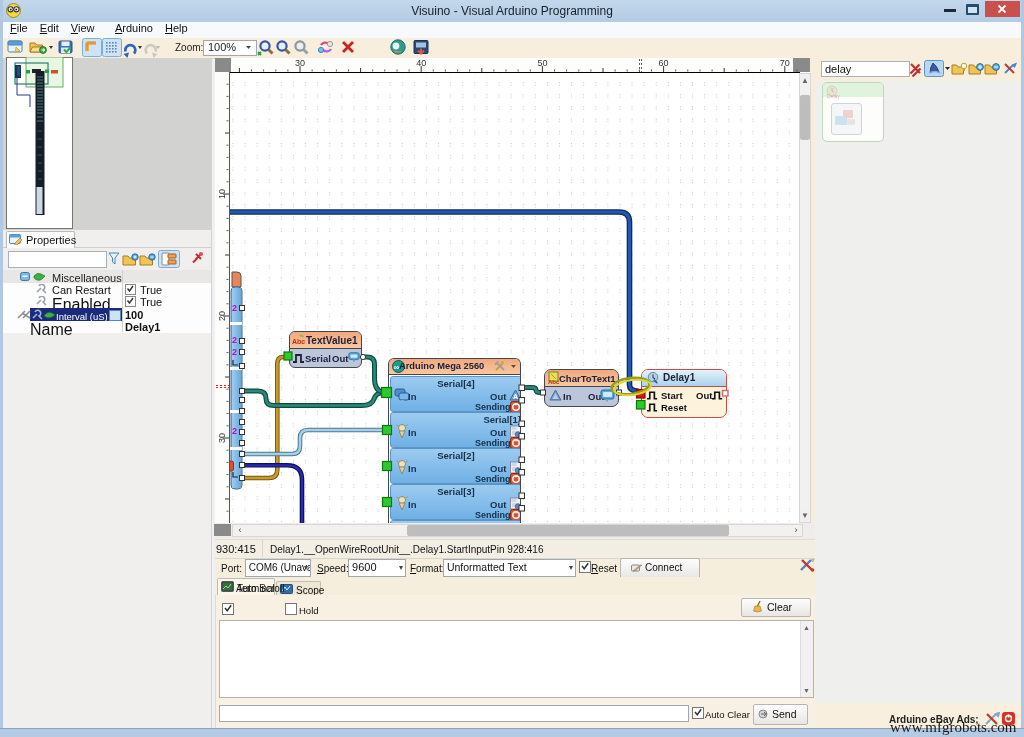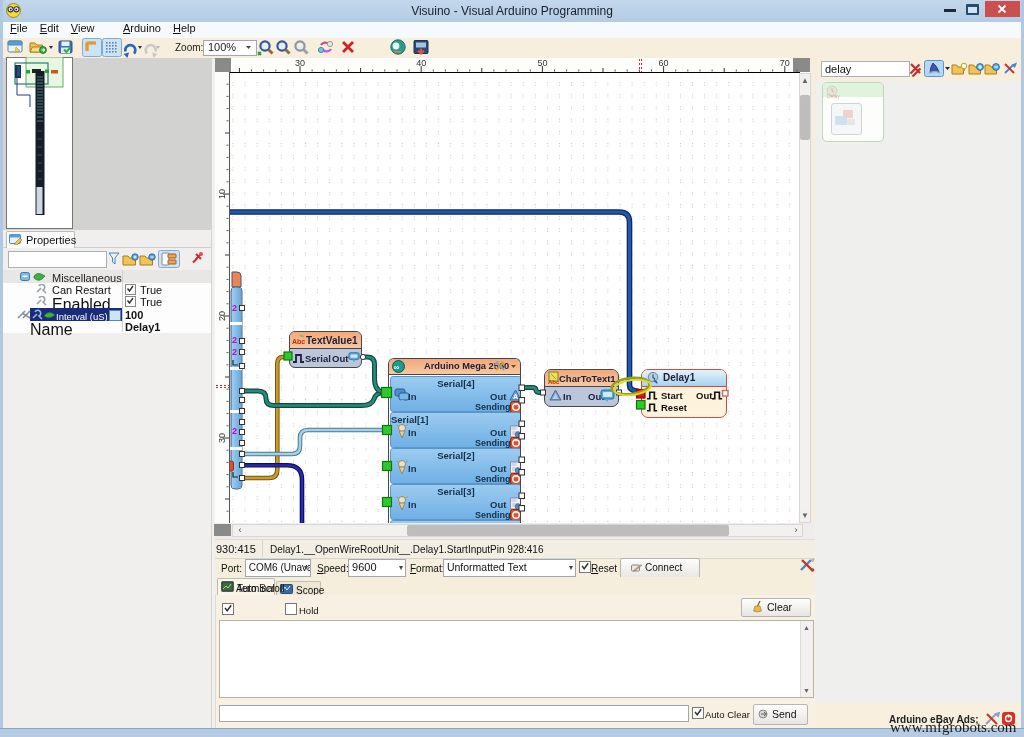--- a/index.html
+++ b/index.html
@@ -30,21 +30,21 @@
 <div class="abs" style="left:966px;top:4px;width:13px;height:11px;background:#274a6d;border-radius:1px"></div>
 <div class="abs" style="left:968px;top:7px;width:9px;height:6px;background:#cfe3f4"></div>
 <div class="abs" style="left:985px;top:1px;width:35px;height:16px;background:#c9504c"></div>
 <svg class="abs" style="left:997px;top:4px" width="10" height="10" viewBox="0 0 10 10">
     <path d="M1.5 1.5 L8.5 8.5 M8.5 1.5 L1.5 8.5" stroke="#fff" stroke-width="1.8"></path>
   </svg>
 
 <div class="abs" style="left:3px;top:22px;width:1018px;height:16px;background:#f7fafd;border-bottom:1px solid #e3e8ee">
   <span style="margin-left:7px;margin-right:9px"><u>F</u>ile</span>
   <span style="margin-right:9px"><u>E</u>dit</span>
-  <span style="margin-right:26px"><u>V</u>iew</span>
+  <span style="margin-right:18px"><u>V</u>iew</span>
   <span style="margin-right:9px"><u>A</u>rduino</span>
   <span><u>H</u>elp</span>
 </div>
 
 <div class="abs" id="toolbar" style="left:3px;top:38px;width:1018px;height:20px;background:#f7eede;border-bottom:1px solid #e0d6c4"></div>
 <svg class="abs" style="left:3px;top:38px" width="440" height="20" viewBox="0 0 440 20">
 
   <rect x="5" y="3" width="14" height="11" rx="1.5" fill="#eaf4fc" stroke="#4a84b8"></rect>
   <rect x="5" y="3" width="14" height="4" rx="1.5" fill="#5a9fd4" stroke="#4a84b8"></rect>
   <path d="M13 9 l4 4 -5 1 z" fill="#f7d44a" stroke="#b99a20" stroke-width="0.6"></path>
@@ -412,21 +412,21 @@
           </svg>
     </div>
   </div>
 
   <div class="abs" style="left:158px;top:285px;width:133px;height:166px;border:1.6px solid #45454e;border-radius:6px 6px 0 0;border-bottom:none;overflow:hidden;box-sizing:border-box;background:#fff">
     <div style="height:15px;background:linear-gradient(#f2a87c,#f7c8a2);border-bottom:1px solid #45454e;position:relative">
       <svg class="abs" style="left:3px;top:1px" width="13" height="13" viewBox="0 0 13 13">
             <circle cx="6.5" cy="6.5" r="6" fill="#1e9a8e" stroke="#0e5a52"></circle>
             <text x="1.5" y="9.5" font-size="8" font-weight="bold" fill="#fff" font-family="Liberation Sans">∞</text>
           </svg>
-      <span class="bold" style="position:absolute;left:35px;top:2px;font-size:9.3px;color:#202038">Arduino Mega 2560</span>
+      <span class="bold" style="position:absolute;left:10px;top:2px;font-size:9.3px;color:#202038">Arduino Mega 2560</span>
       <svg class="abs" style="left:105px;top:2px" width="24" height="11" viewBox="0 0 24 11">
             <path d="M2 9 L9 2 m-1.5 -1.5 l2 2" stroke="#c8a038" stroke-width="1.8" fill="none"></path>
             <path d="M3 2 l7 7 m-8.5 -5 a3 3 0 0 1 3 -3" stroke="#9aa0a8" stroke-width="1.8" fill="none"></path>
             <path d="M17 4 l5 0 -2.5 3 z" fill="#6a4a2a"></path>
           </svg>
     </div>
     <div style="position:absolute;top:17px;left:0;width:133px" id="serials">
 <div class="abs" style="left:1px;top:0px;width:130px;height:34px;background:linear-gradient(180deg,#9dcbf0,#6fb0e5);border-radius:3px;border:1px solid #5a96c8">
 <div class="bold" style="position:absolute;left:0;top:1px;width:130px;text-align:center;font-size:9.5px;color:#15304a">Serial[4]</div>
 <svg class="abs" style="left:2.5px;top:11px" width="16" height="15" viewBox="0 0 16 15">
@@ -441,21 +441,21 @@
               <text x="4" y="10" font-size="7" fill="#fff" font-family="Liberation Sans" font-weight="bold">A</text>
             </svg>
 <span class="bold" style="position:absolute;left:84px;top:25px;font-size:9px;color:#15304a">Sending</span>
             <svg class="abs" style="left:119px;top:24px" width="12" height="12" viewBox="0 0 12 12">
               <rect x="0.5" y="0.5" width="11" height="11" rx="2" fill="#e05030" stroke="#8a2a10"></rect>
               <circle cx="6" cy="6" r="3.2" fill="none" stroke="#fff" stroke-width="1.4"></circle>
               <path d="M6 2.2 v2" stroke="#fff" stroke-width="1.4"></path>
             </svg>
 </div>
 <div class="abs" style="left:1px;top:36px;width:130px;height:34px;background:linear-gradient(180deg,#9dcbf0,#6fb0e5);border-radius:3px;border:1px solid #5a96c8">
-<div class="bold" style="position:absolute;left:0;top:1px;width:130px;text-align:left;font-size:9.5px;color:#15304a">Serial[1]</div>
+<div class="bold" style="position:absolute;left:0;top:1px;width:130px;text-align:right;font-size:9.5px;color:#15304a">Serial[1]</div>
 <svg class="abs" style="left:3.5px;top:11px" width="14" height="15" viewBox="0 0 14 15">
               <circle cx="7" cy="4" r="3.5" fill="#e8e3c8" stroke="#9a8a5a"></circle>
               <path d="M4 7 l3 7 3-7 z" fill="#d8d0b0" stroke="#9a8a5a"></path>
               <path d="M7 1 v-1 M3 2 l-1.5-1 M11 2 l1.5-1" stroke="#9a8a5a"></path>
             </svg>
             <span class="bold" style="position:absolute;left:17px;top:13.5px;font-size:9.5px;color:#15304a">In</span>
 <span class="bold" style="position:absolute;left:99px;top:13.5px;font-size:9.5px;color:#15304a">Out</span>
             <svg class="abs" style="left:118px;top:12px" width="13" height="13" viewBox="0 0 13 13">
               <rect x="1.5" y="1" width="10" height="11" fill="#f0f0f4" stroke="#8a8aa0"></rect>
               <rect x="2.5" y="2" width="5" height="3" fill="#c8d8f0"></rect>

